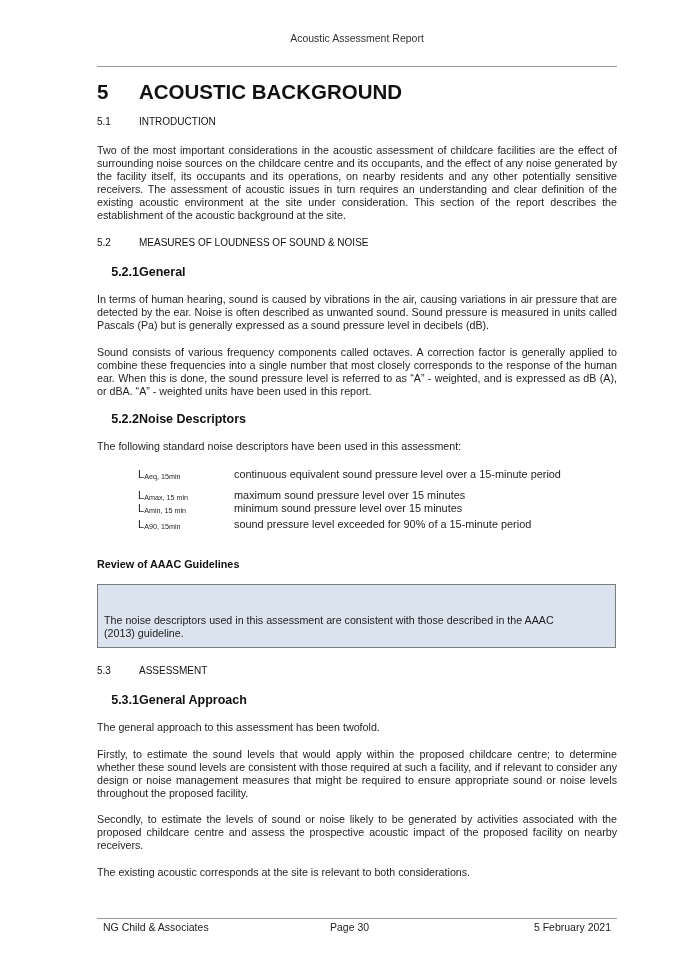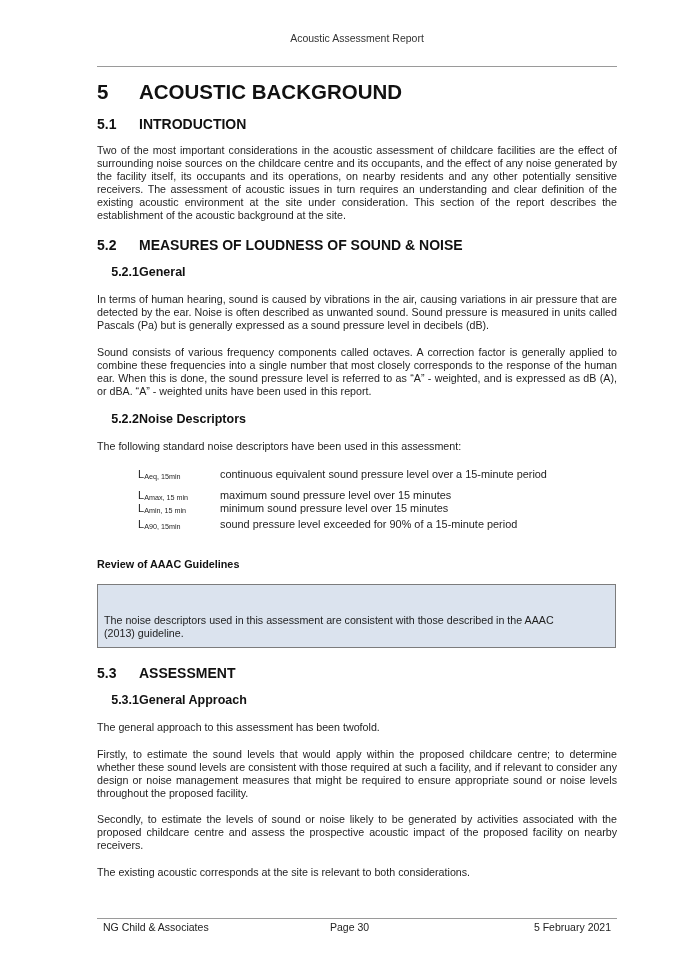--- a/index.html
+++ b/index.html
@@ -3,31 +3,31 @@
   <meta charset="utf-8">
   <style>
     html, body { margin: 0; padding: 0; background: #ffffff; }
     body { width: 682px; height: 965px; position: relative; overflow: hidden;
            font-family: "Liberation Sans", sans-serif; color: #1a1a1a; }
     .hdr { position: absolute; left: 97px; top: 32px; width: 520px; text-align: center;
            font-size: 10.5px; line-height: 12.5px; color: #333; }
     .hdr-rule { position: absolute; left: 97px; top: 66px; width: 520px; height: 0;
                 border-top: 1.5px solid #9a9a9a; }
     .h1 { position: absolute; left: 97px; top: 80px; font-size: 20.5px; font-weight: bold; color: #111; }
-    .h2 { position: absolute; left: 97px; font-size: 14px; font-weight: bold; color: #111; }
+    .h2 { position: absolute; left: 97px; font-size: 10px; font-weight: normal; color: #111; }
     .h3 { position: absolute; left: 97px; font-size: 12.5px; font-weight: bold; color: #111; text-align: right; }
     .num { display: inline-block; }
     .h1 .num { width: 42px; }
     .h2 .num { width: 42px; }
     .h3 .num { width: 42px; }
     .p { position: absolute; left: 97px; width: 520px; font-size: 10.7px; line-height: 13px;
          text-align: justify; color: #1e1e1e; }
     .p.left { text-align: left; }
     .desc-row { position: absolute; left: 138px; width: 480px; font-size: 10.9px; color: #1e1e1e; }
-    .desc-sym { display: inline-block; width: 82px; font-size: 11px; }
+    .desc-sym { display: inline-block; width: 96px; font-size: 11px; }
     .desc-sym sub { font-size: 7.2px; vertical-align: -1px; }
     .bold-label { position: absolute; left: 97px; top: 558px; font-size: 10.8px; font-weight: bold; color: #111; }
     .callout { position: absolute; left: 97px; top: 584px; width: 511px; height: 46px;
                background: #dbe3ee; border: 1px solid #7c7c7c; padding: 16px 0 0 6px;
                font-size: 10.7px; line-height: 13.2px; color: #1e1e1e; }
     .callout-text { margin-top: 13px; width: 470px; }
     .ftr-rule { position: absolute; left: 97px; top: 918px; width: 520px; border-top: 1px solid #9a9a9a; }
     .ftr { position: absolute; top: 921px; font-size: 10.5px; color: #222; }
   </style>
 </head>

